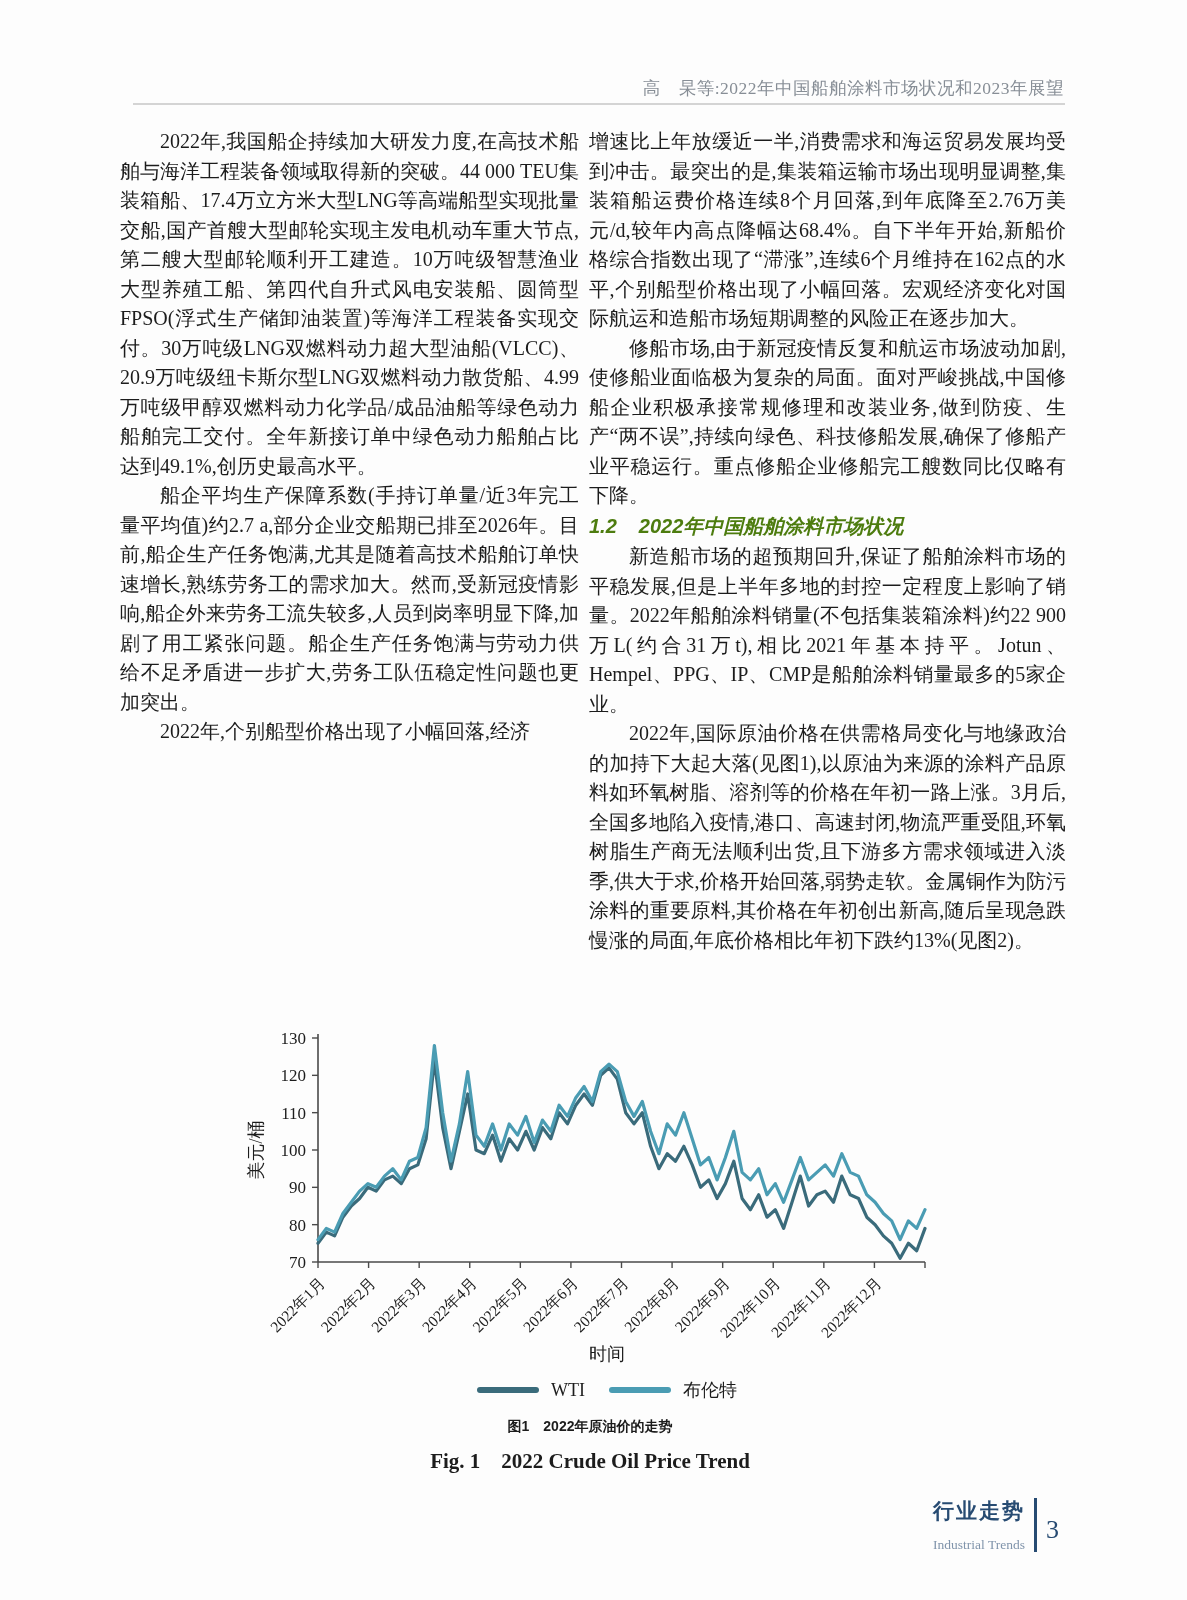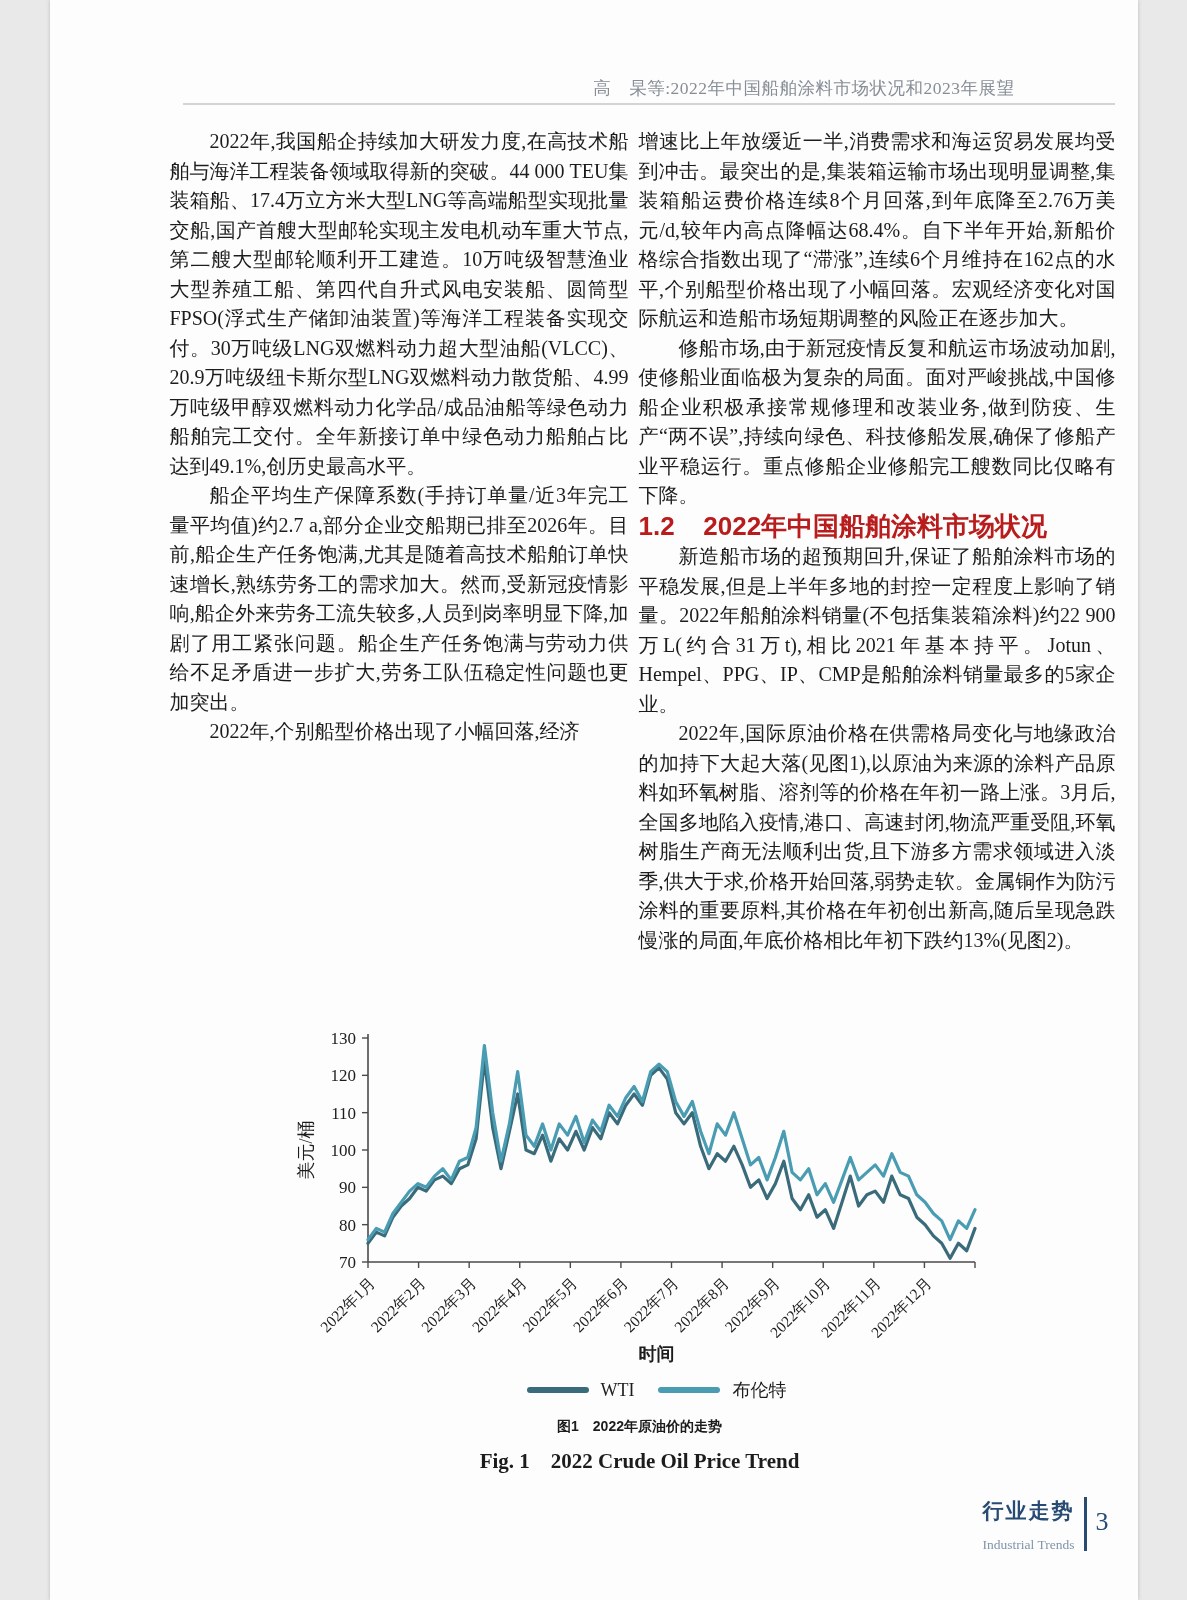--- a/index.html
+++ b/index.html
@@ -1,38 +1,38 @@
 <!DOCTYPE html>
 <html><head>
 <meta charset="utf-8">
 <style>
   html,body{margin:0;padding:0;background:#e9e9e9;}
-  .page{position:relative;width:1088px;height:1600px;margin:0 auto;background:#fdfdfd;
+  .page{position:relative;width:1187px;height:1600px;margin:0 auto;background:#fdfdfd;
         font-family:"Liberation Serif","DejaVu Serif",serif;color:#1c1c1c;overflow:hidden;
         box-shadow:0 0 4px rgba(0,0,0,.2);}
   .running-head{position:absolute;top:76px;right:123px;font-size:17.5px;color:#878e96;
         font-family:"Liberation Serif","DejaVu Serif",serif;letter-spacing:.5px;}
   .head-rule{position:absolute;top:103px;left:133px;width:932px;height:2px;background:#d4d4d4;}
   .col{position:absolute;top:127px;text-align:justify;}
   .col-left{left:120px;width:459px;}
   .col-right{left:589px;width:477px;}
   .para{margin:0;text-indent:2em;font-size:20px;line-height:29.5px;}
   .no-indent{text-indent:0;}
   .sec-head{margin:1px 0;font-family:"Liberation Sans","DejaVu Sans",sans-serif;
-        font-weight:700;font-size:26px;line-height:29.5px;color:#b91c1c;}
+        font-weight:700;font-size:20px;line-height:29.5px;color:#4d7c0f;font-style:italic;}
   .sec-head .sec-title{margin-left:1.1em;}
   .figure{position:absolute;left:240px;top:1024px;width:700px;text-align:center;}
   .figure svg{display:block;}
-  .xlabel{font-size:18px;margin-top:-12px;padding-left:34px;font-weight:bold;}
+  .xlabel{font-size:18px;margin-top:-12px;padding-left:34px;}
   .legend{display:flex;justify-content:center;align-items:center;gap:24px;margin-top:12px;padding-left:34px;}
   .legend-item{display:flex;align-items:center;gap:12px;font-size:18px;}
   .legend-swatch{width:62px;height:6px;border-radius:3px;}
   .cap-zh{font-family:"Liberation Sans","DejaVu Sans",sans-serif;font-weight:700;font-size:14px;margin-top:16px;}
   .cap-en{font-weight:700;font-size:21px;margin-top:11px;}
-  .footer{position:absolute;left:933px;top:1497px;display:flex;gap:9px;}
+  .footer{position:absolute;left:933px;top:1497px;display:flex;align-items:center;gap:9px;}
   .footer-sec{text-align:right;}
   .footer-zh{font-family:"Liberation Sans","DejaVu Sans",sans-serif;font-weight:700;
         font-size:21px;color:#274b72;letter-spacing:2px;}
   .footer-en{font-size:13.5px;color:#8094ab;margin-top:12px;}
   .footer-bar{width:3px;height:54px;background:#274b72;}
   .footer-page{font-size:26px;color:#274b72;padding-top:10px;}
 </style>
 </head>
 <body>
 

